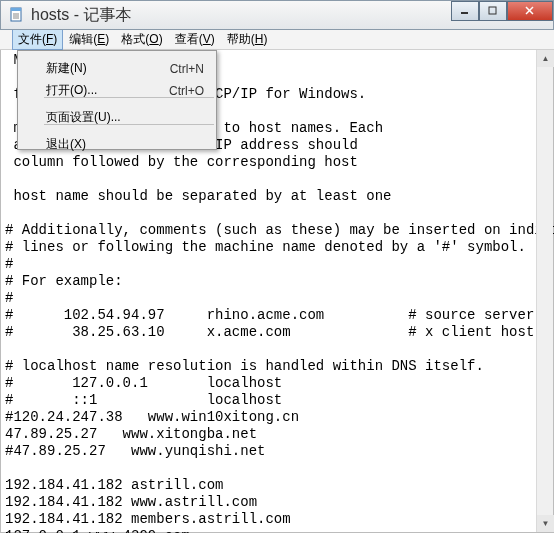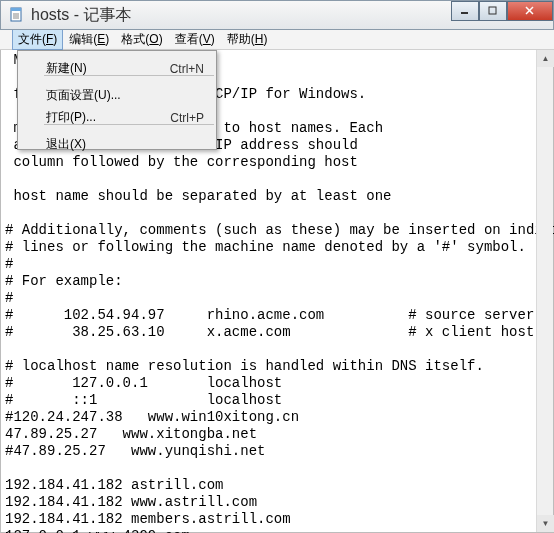--- a/index.html
+++ b/index.html
@@ -95,27 +95,27 @@
 192.184.41.182 astrill.com
 192.184.41.182 www.astrill.com
 192.184.41.182 members.astrill.com
 127.0.0.1 www.4399.com</div>
 
   <div class="dropdown">
     <div class="ditem">
         <span>新建(N)</span>
         <span class="sc">Ctrl+N</span>
       </div>
+    <div class="ditem">
+        <span>打开(O)...</span>
+        <span class="sc">Ctrl+O</span>
+      </div>
     <div class="dsep"></div>
     <div class="ditem">
         <span>页面设置(U)...</span>
-      </div>
-    <div class="ditem">
-        <span>打印(P)...</span>
-        <span class="sc">Ctrl+P</span>
       </div>
     <div class="dsep"></div>
     <div class="ditem">
         <span>退出(X)</span>
       </div>
   </div>
 
   <div class="scrollbar">
     <div class="sbtn">▲</div>
     <div style="position:absolute;bottom:0;" class="sbtn">▼</div>

